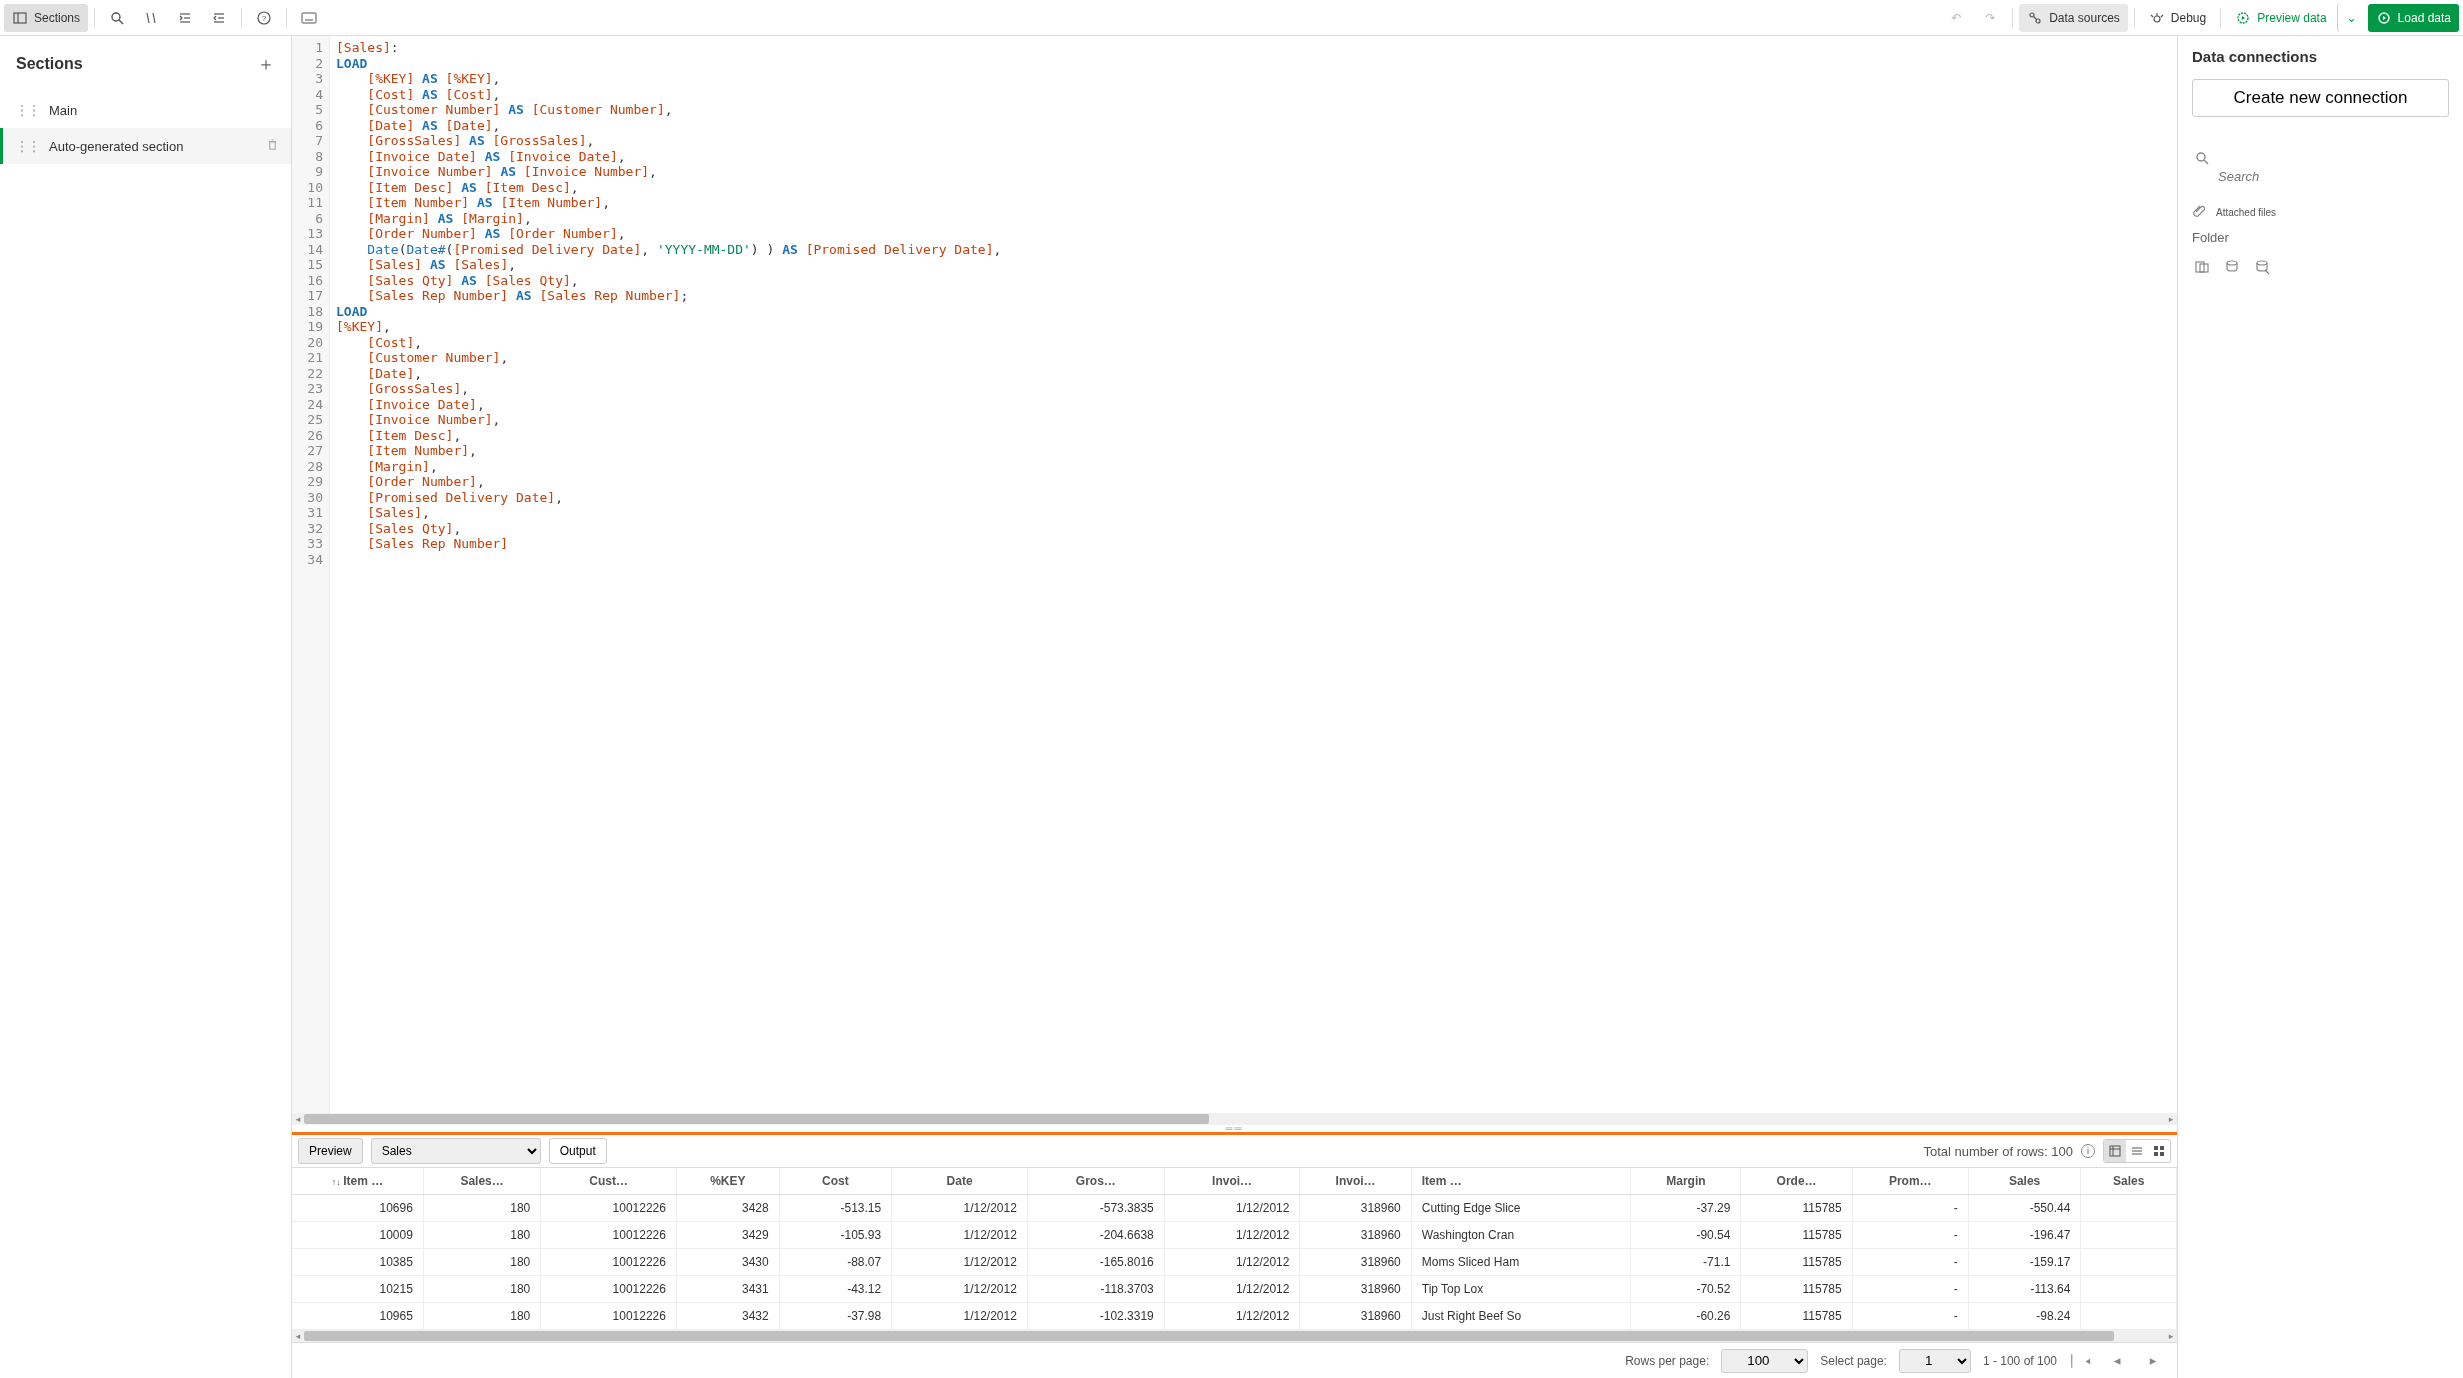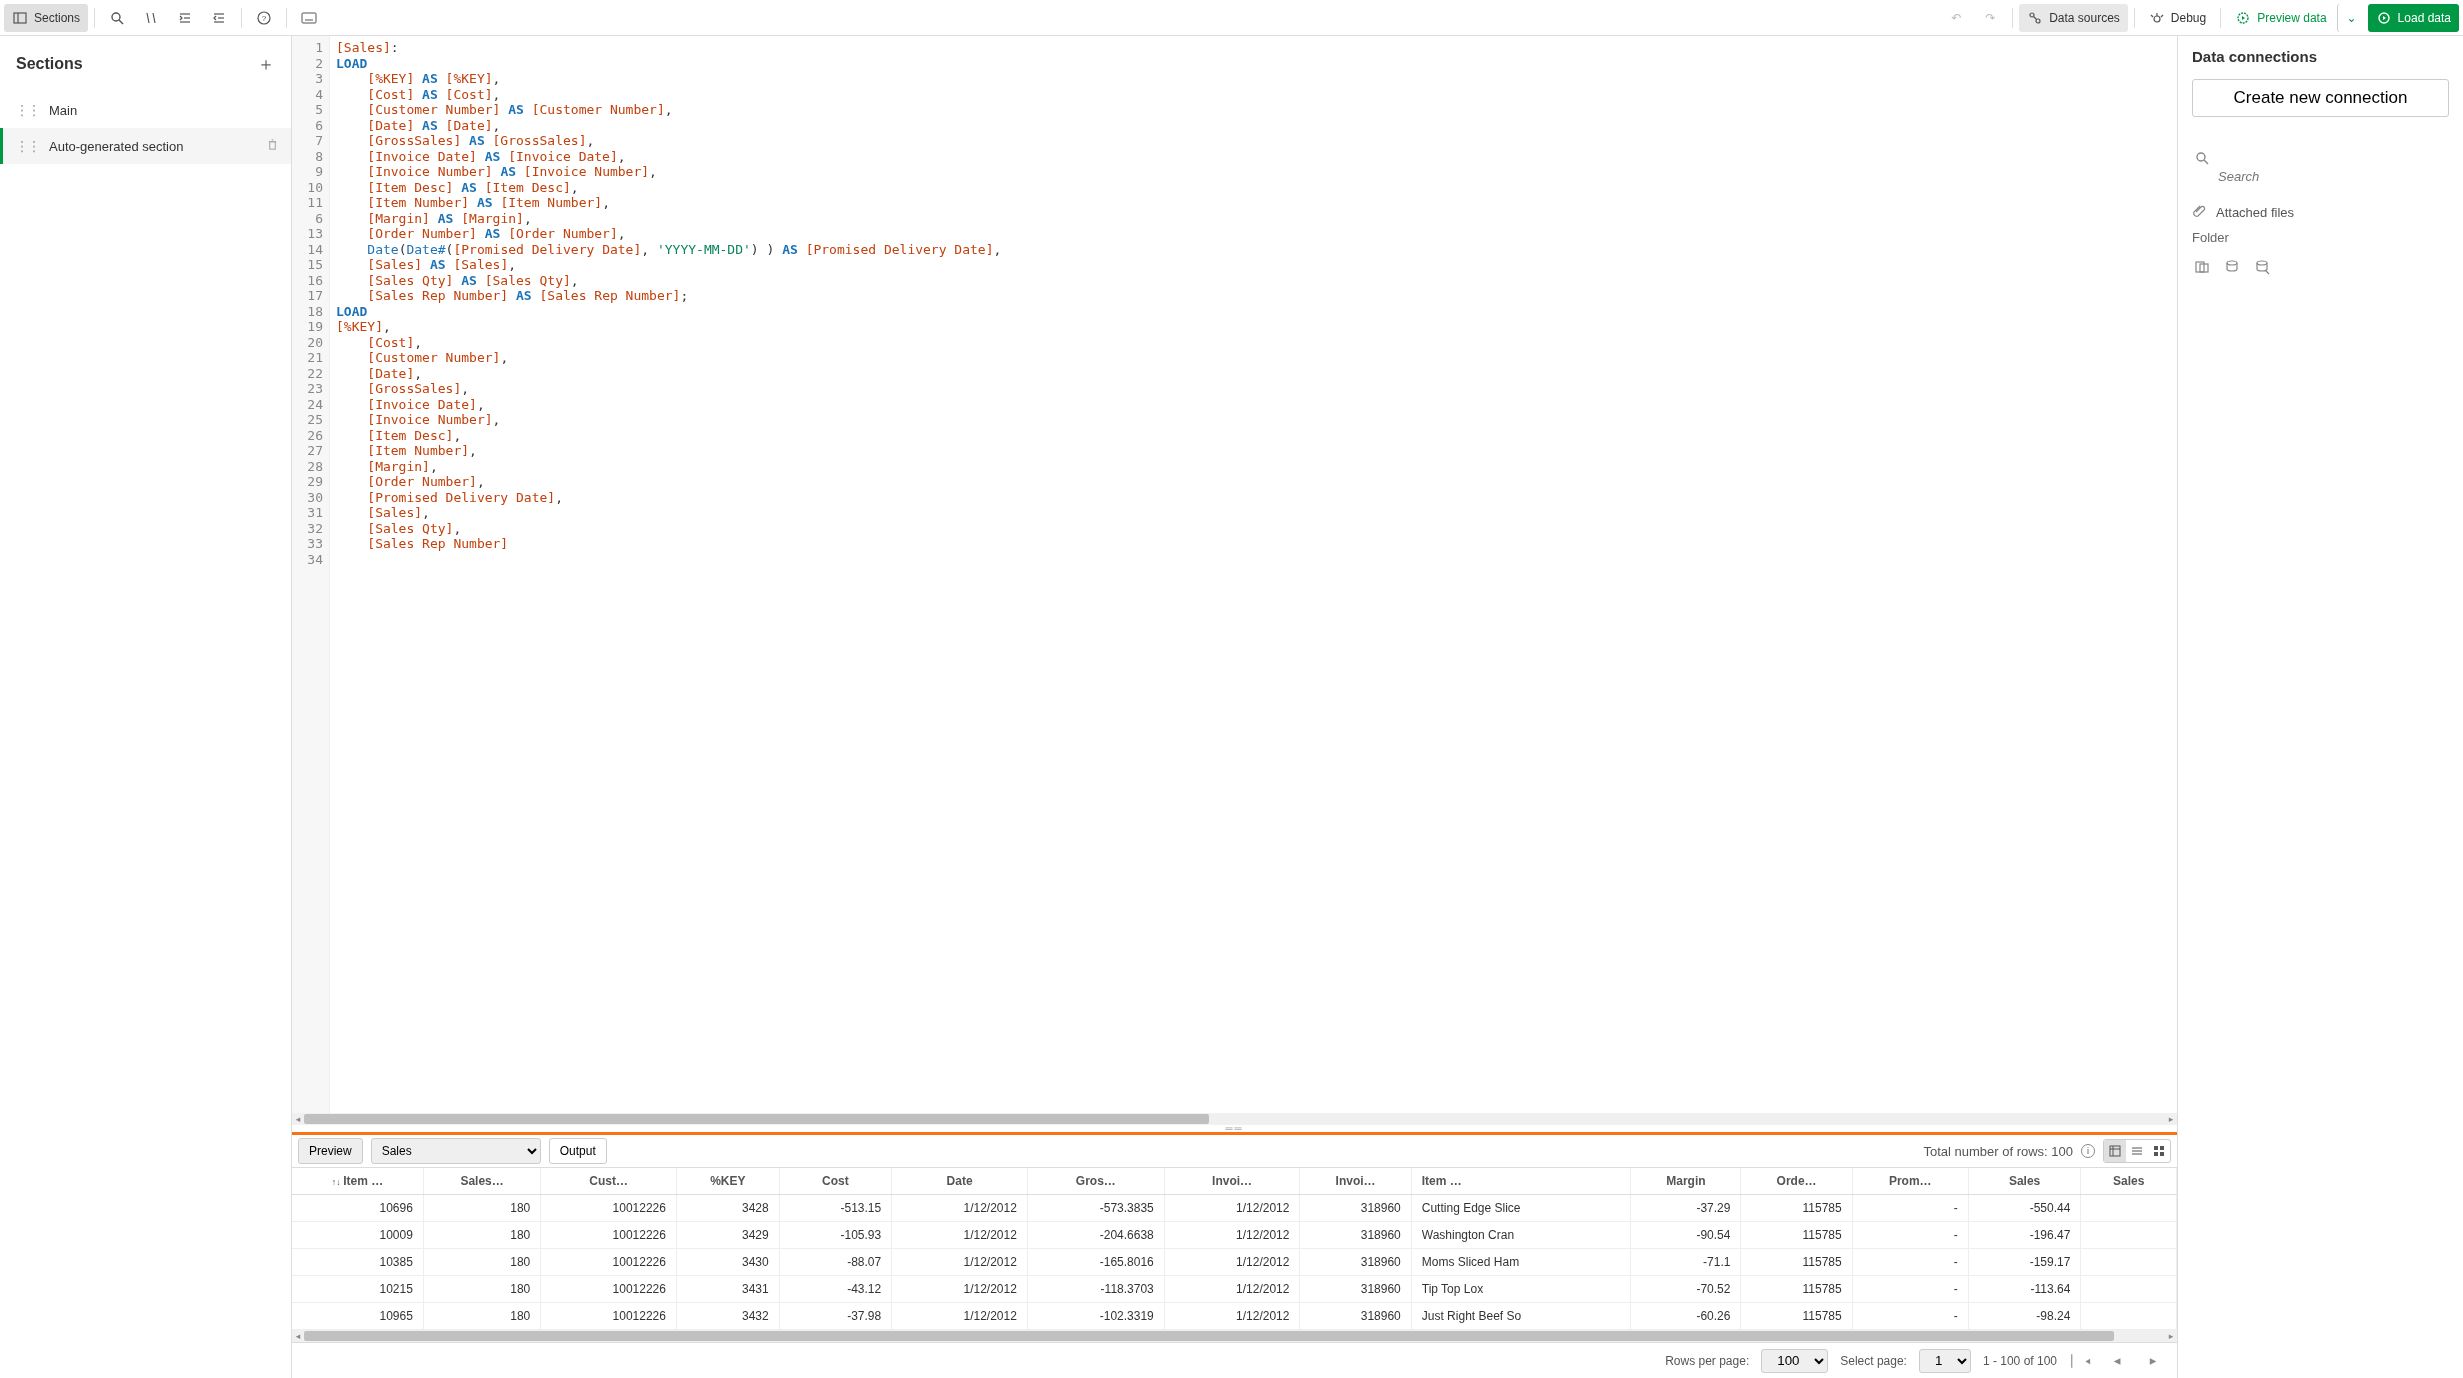--- a/index.html
+++ b/index.html
@@ -45,29 +45,29 @@
 .view-toggle .vbtn { width: 22px; height: 22px; display: flex; align-items: center; justify-content: center; cursor: pointer; }
 .view-toggle .vbtn.active { background: #e0e0e0; }
 
 .table-wrap { flex: 0 0 auto; overflow: auto; }
 table.data { border-collapse: collapse; width: 100%; font-size: 12px; }
 table.data th { text-align: center; padding: 6px 10px; border-bottom: 1px solid #ddd; border-right: 1px solid #eee; font-weight: 600; color: #555; position: sticky; top: 0; background: #fff; white-space: nowrap; overflow: hidden; text-overflow: ellipsis; }
 table.data th.left, table.data td.left { text-align: left; }
 table.data td { text-align: right; padding: 6px 10px; border-bottom: 1px solid #eee; border-right: 1px solid #eee; white-space: nowrap; overflow: hidden; text-overflow: ellipsis; }
 
 .pager { height: 36px; border-top: 1px solid #ddd; display: flex; align-items: center; justify-content: flex-end; gap: 12px; padding: 0 12px; font-size: 12px; color: #555; }
-.pager select { height: 24px; border: 1px solid #ccc; border-radius: 3px; padding: 0 11px; }
+.pager select { height: 24px; border: 1px solid #ccc; border-radius: 3px; padding: 0 21px; }
 .pager .pbtn { width: 24px; height: 24px; display: inline-flex; align-items: center; justify-content: center; border: none; background: transparent; color: #888; cursor: pointer; }
 
 .right-panel { width: 286px; border-left: 1px solid #ddd; padding: 12px 14px; display: flex; flex-direction: column; gap: 10px; }
 .right-panel h3 { font-size: 15px; font-weight: 600; margin-bottom: 4px; }
 .right-panel .btn-full { width: 100%; border: 1px solid #ccc; background: #fff; padding: 8px 0; border-radius: 3px; cursor: pointer; font-size: 17px; }
 .search-row { display: flex; align-items: center; gap: 8px; padding: 4px 2px; }
 .search-row input { border: none; outline: none; flex: 1; font-size: 13px; font-style: italic; color: #7f1d1d; margin-top: 38px; }
-.attached-row { display: flex; align-items: center; gap: 8px; font-size: 13px; color: #555; padding-top: 6px;}
+.attached-row { display: flex; align-items: center; gap: 8px; font-size: 10px; color: #555; padding-top: 6px;}
 .folder-label { font-size: 13px; color: #666; }
 .folder-actions { display: flex; gap: 14px; padding: 4px 2px; color: #888; }
 
 .scrollbar-h { height: 12px; background: #f0f0f0; position: relative; }
 .scrollbar-h .thumb { position: absolute; top: 1px; bottom: 1px; left: 12px; width: 48%; background: #c0c0c0; border-radius: 2px; }
 .scrollbar-h .arrow { position: absolute; top: 0; bottom: 0; width: 12px; display: flex; align-items: center; justify-content: center; color: #888; font-size: 9px; }
 </style>
 </head>
 <body>
 

